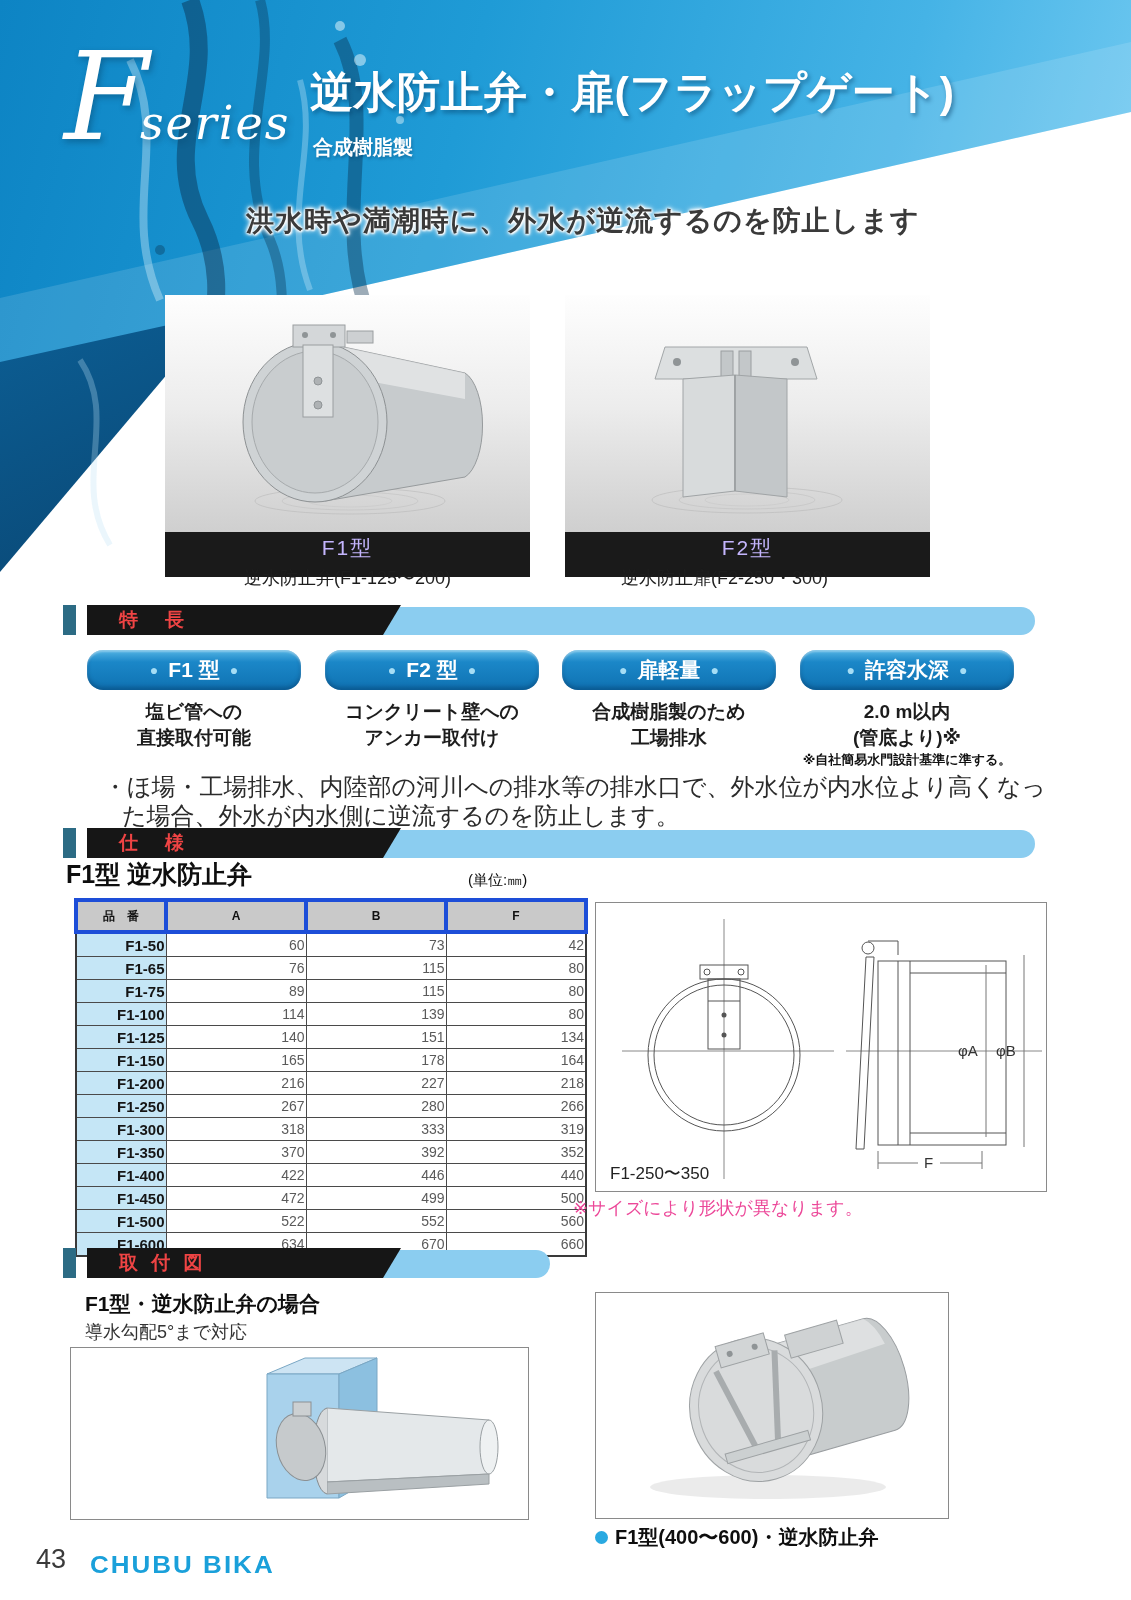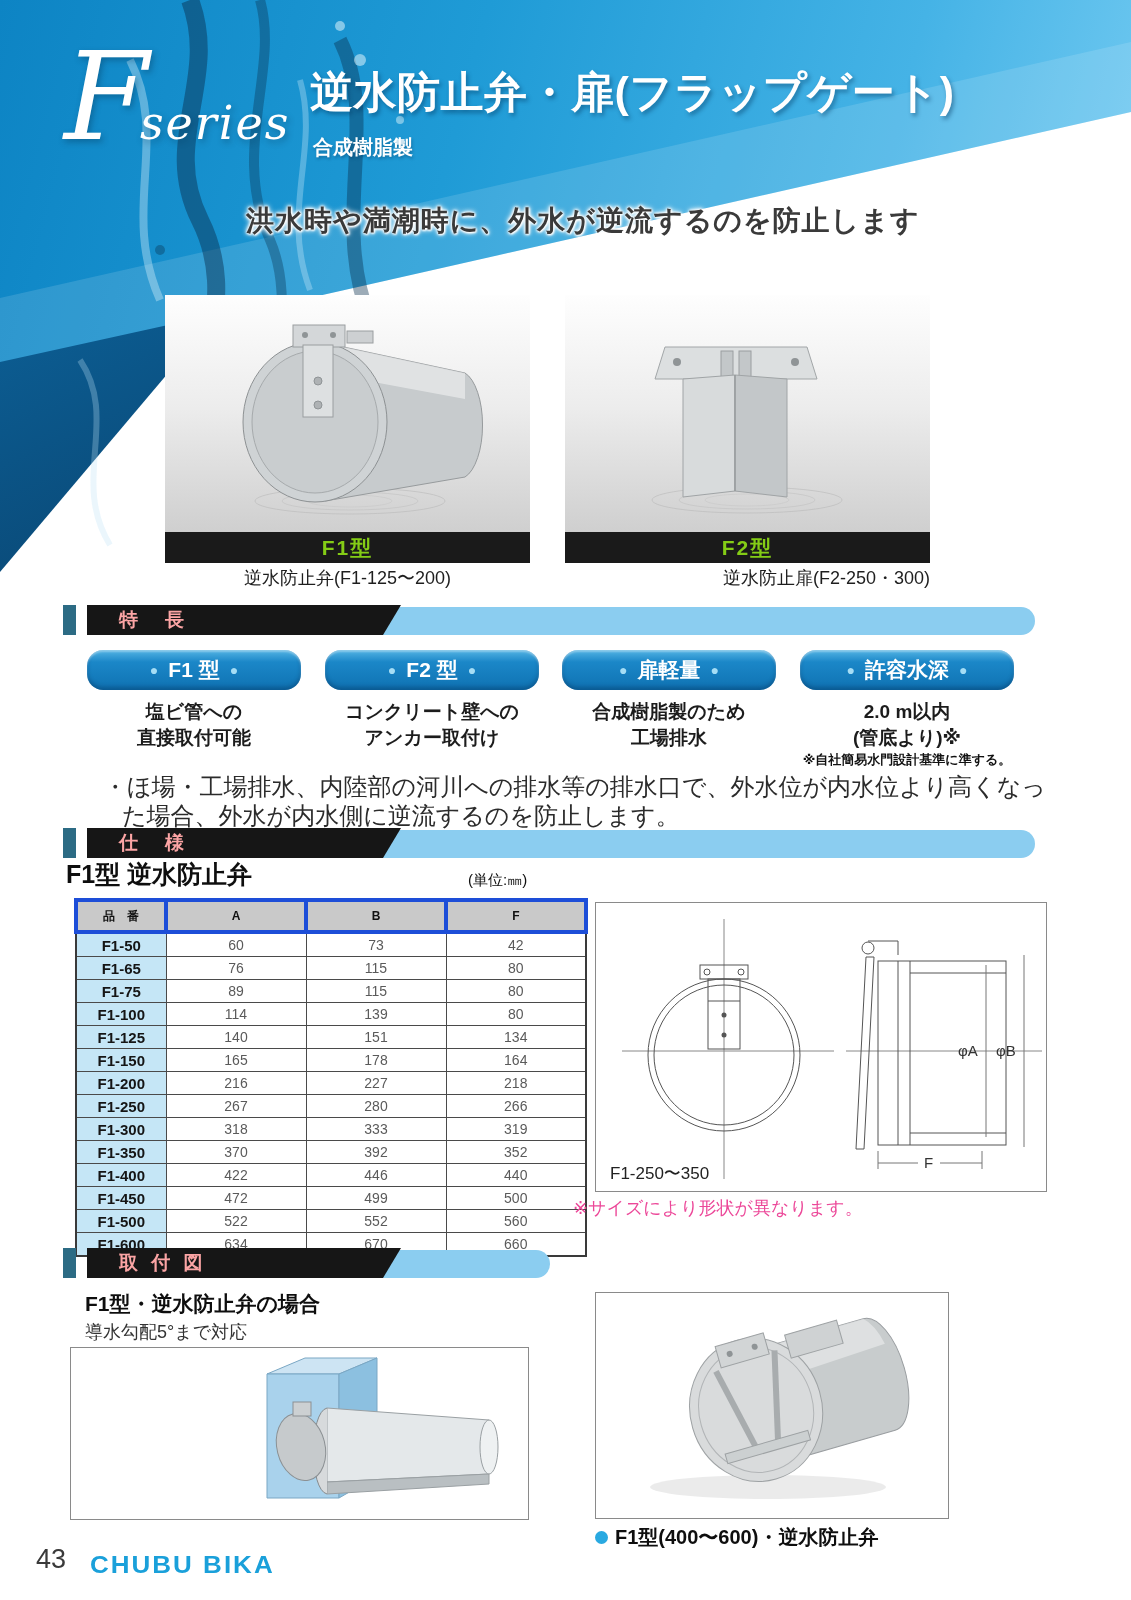--- a/index.html
+++ b/index.html
@@ -29,32 +29,32 @@
   .h-sub{position:absolute;left:313px;top:134px;color:#fff;font-weight:bold;font-size:20px;
     text-shadow:1px 2px 3px rgba(0,50,90,.4);}
   .h-tagline{position:absolute;left:246px;top:202px;color:#3a3a3a;font-weight:bold;font-size:28px;
     white-space:nowrap;letter-spacing:1px;
     text-shadow:0 0 3px #fff,0 0 3px #fff,0 0 5px #fff,0 0 6px #fff,1px 1px 2px #fff;}
 
   
   .photo{position:absolute;width:365px;height:237px;
     background:linear-gradient(180deg,#fefefe 0%,#ececec 48%,#cfcfcf 100%);}
   .photo svg{position:absolute;left:0;top:0;}
-  .model-bar{position:absolute;width:365px;height:31px;background:#1a1a1a;color:#84cc16;
-    font-size:21px;font-weight:bold;text-align:center;line-height:31px;letter-spacing:2px;}
+  .model-bar{position:absolute;width:365px;height:45px;background:#1a1a1a;color:#c4b5fd;
+    font-size:21px;font-weight:normal;text-align:center;line-height:31px;letter-spacing:2px;}
   .photo-caption{position:absolute;width:365px;text-align:center;font-size:18px;color:#1e1e1e;}
 
   
   .sec{position:absolute;left:63px;height:30px;}
   .sec-accent{position:absolute;left:0;top:0;width:13px;height:30px;background:#2c6b84;}
   .sec-blue{position:absolute;left:27px;top:2px;height:28px;background:#8bcdf0;
     border-radius:0 15px 15px 0;}
   .sec-black{position:absolute;left:24px;top:0;width:314px;height:30px;background:#161616;
     clip-path:polygon(0 0,100% 0,calc(100% - 18px) 100%,0 100%);
-    color:#fca5a5;font-size:19px;font-weight:bold;line-height:30px;padding-left:32px;
+    color:#ef4444;font-size:19px;font-weight:bold;line-height:30px;padding-left:32px;
     letter-spacing:4px;box-sizing:border-box;}
 
   
   .feature{position:absolute;width:214px;top:650px;}
   .pill{height:40px;border-radius:16px;
     background:linear-gradient(180deg,#54b4e4 0%,#1b87c8 30%,#0f72b2 100%);
     color:#fff;font-size:21px;font-weight:bold;display:flex;align-items:center;
     justify-content:center;gap:10px;
     box-shadow:inset 0 2px 2px rgba(255,255,255,.35),inset 0 -3px 4px rgba(0,40,80,.35);}
   .pill .dot{color:#a5ddf5;font-size:14px;}
@@ -64,21 +64,21 @@
     font-size:13px;font-weight:bold;color:#111;}
   .description{position:absolute;left:103px;top:772px;width:940px;font-size:24px;
     color:#2b2b2b;line-height:29px;padding-left:19px;text-indent:-19px;}
 
   
   .table-title{position:absolute;left:66px;top:858px;font-size:25px;font-weight:bold;color:#0e0e0e;}
   .unit{position:absolute;left:468px;top:871px;font-size:15px;color:#0e0e0e;}
   table.spec{position:absolute;left:74px;top:898px;border-collapse:collapse;border:2px solid #3a3a3a;}
   table.spec th{border:4px solid #1d4ed8;background:#c9c9c9;font-size:12px;color:#111;
     height:26px;font-weight:bold;}
-  table.spec td{border:1px solid #4a4a4a;height:20px;text-align:center;font-size:14px;color:#5a5a5a;}
+  table.spec td{border:1px solid #4a4a4a;height:20px;text-align:right;font-size:14px;color:#5a5a5a;}
   table.spec td.code{background:#c5e6f6;color:#151515;font-weight:bold;font-size:15px;}
   .col-code{width:84px;}.col-v{width:134px;}
   .diagram-box{position:absolute;left:595px;top:902px;width:450px;height:288px;
     border:1px solid #8a8a8a;background:#fff;}
   .diagram-note{position:absolute;left:573px;top:1196px;font-size:18px;color:#ec4899;}
 
   
   .case-title{position:absolute;left:85px;top:1290px;font-size:21px;font-weight:bold;color:#0e0e0e;}
   .case-sub{position:absolute;left:85px;top:1320px;font-size:18px;color:#333;}
   .install-box{position:absolute;left:70px;top:1347px;width:457px;height:171px;
@@ -151,21 +151,21 @@
       <rect x="156" y="56" width="12" height="28" fill="#c3c7c9" stroke="#9a9ea0"></rect>
       <rect x="174" y="56" width="12" height="28" fill="#c3c7c9" stroke="#9a9ea0"></rect>
       <polygon points="118,84 170,80 170,196 118,202" fill="#d8dbdc" stroke="#a0a4a6"></polygon>
       <polygon points="170,80 222,84 222,202 170,196" fill="#c3c7c9" stroke="#a0a4a6"></polygon>
       <line x1="170" y1="80" x2="170" y2="196" stroke="#8e9294"></line>
     </svg>
   </div>
   <div class="model-bar" style="left:165px;top:532px;">F1型</div>
   <div class="model-bar" style="left:565px;top:532px;">F2型</div>
   <div class="photo-caption" style="left:165px;top:566px;">逆水防止弁(F1-125〜200)</div>
-  <div class="photo-caption" style="left:565px;top:566px;text-align:right;">逆水防止扉(F2-250・300)</div>
+  <div class="photo-caption" style="left:542px;top:566px;">逆水防止扉(F2-250・300)</div>
 
   <div class="sec" style="top:605px;">
     <div class="sec-blue" style="width:945px;"></div>
     <div class="sec-accent"></div>
     <div class="sec-black">特　長</div>
   </div>
 
   <div class="feature" style="left:87px;">
     <div class="pill">
       <span class="dot">●</span>

